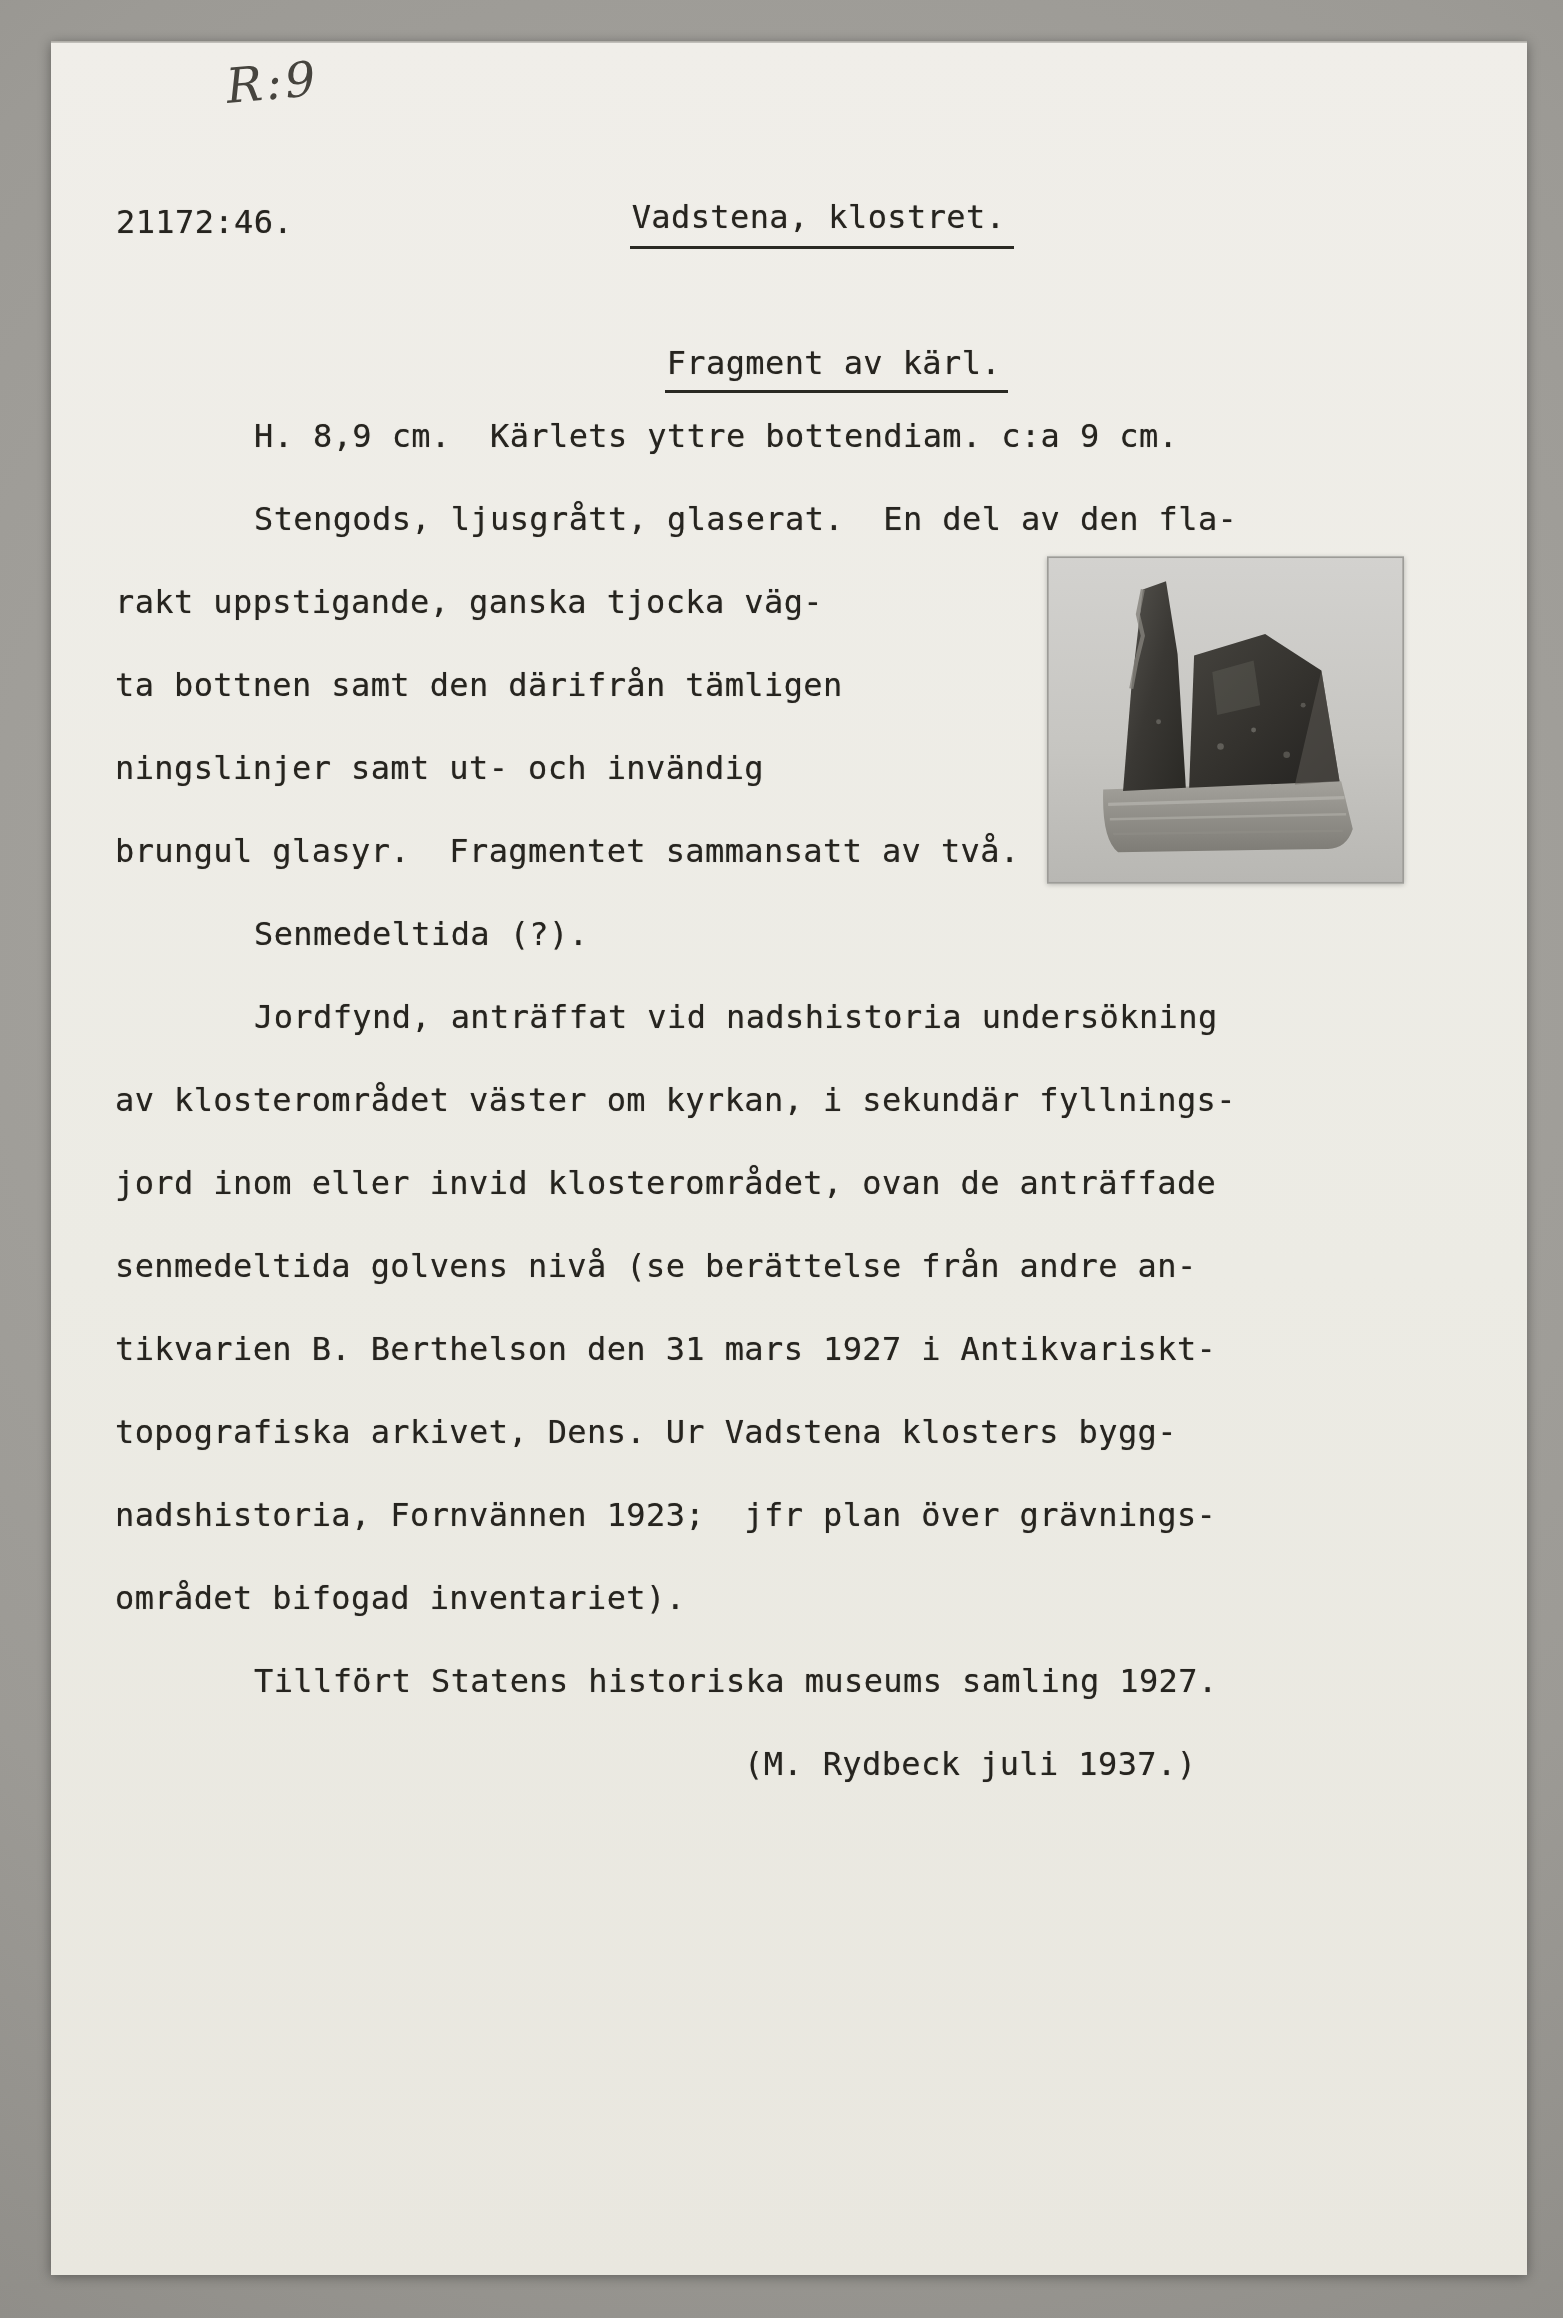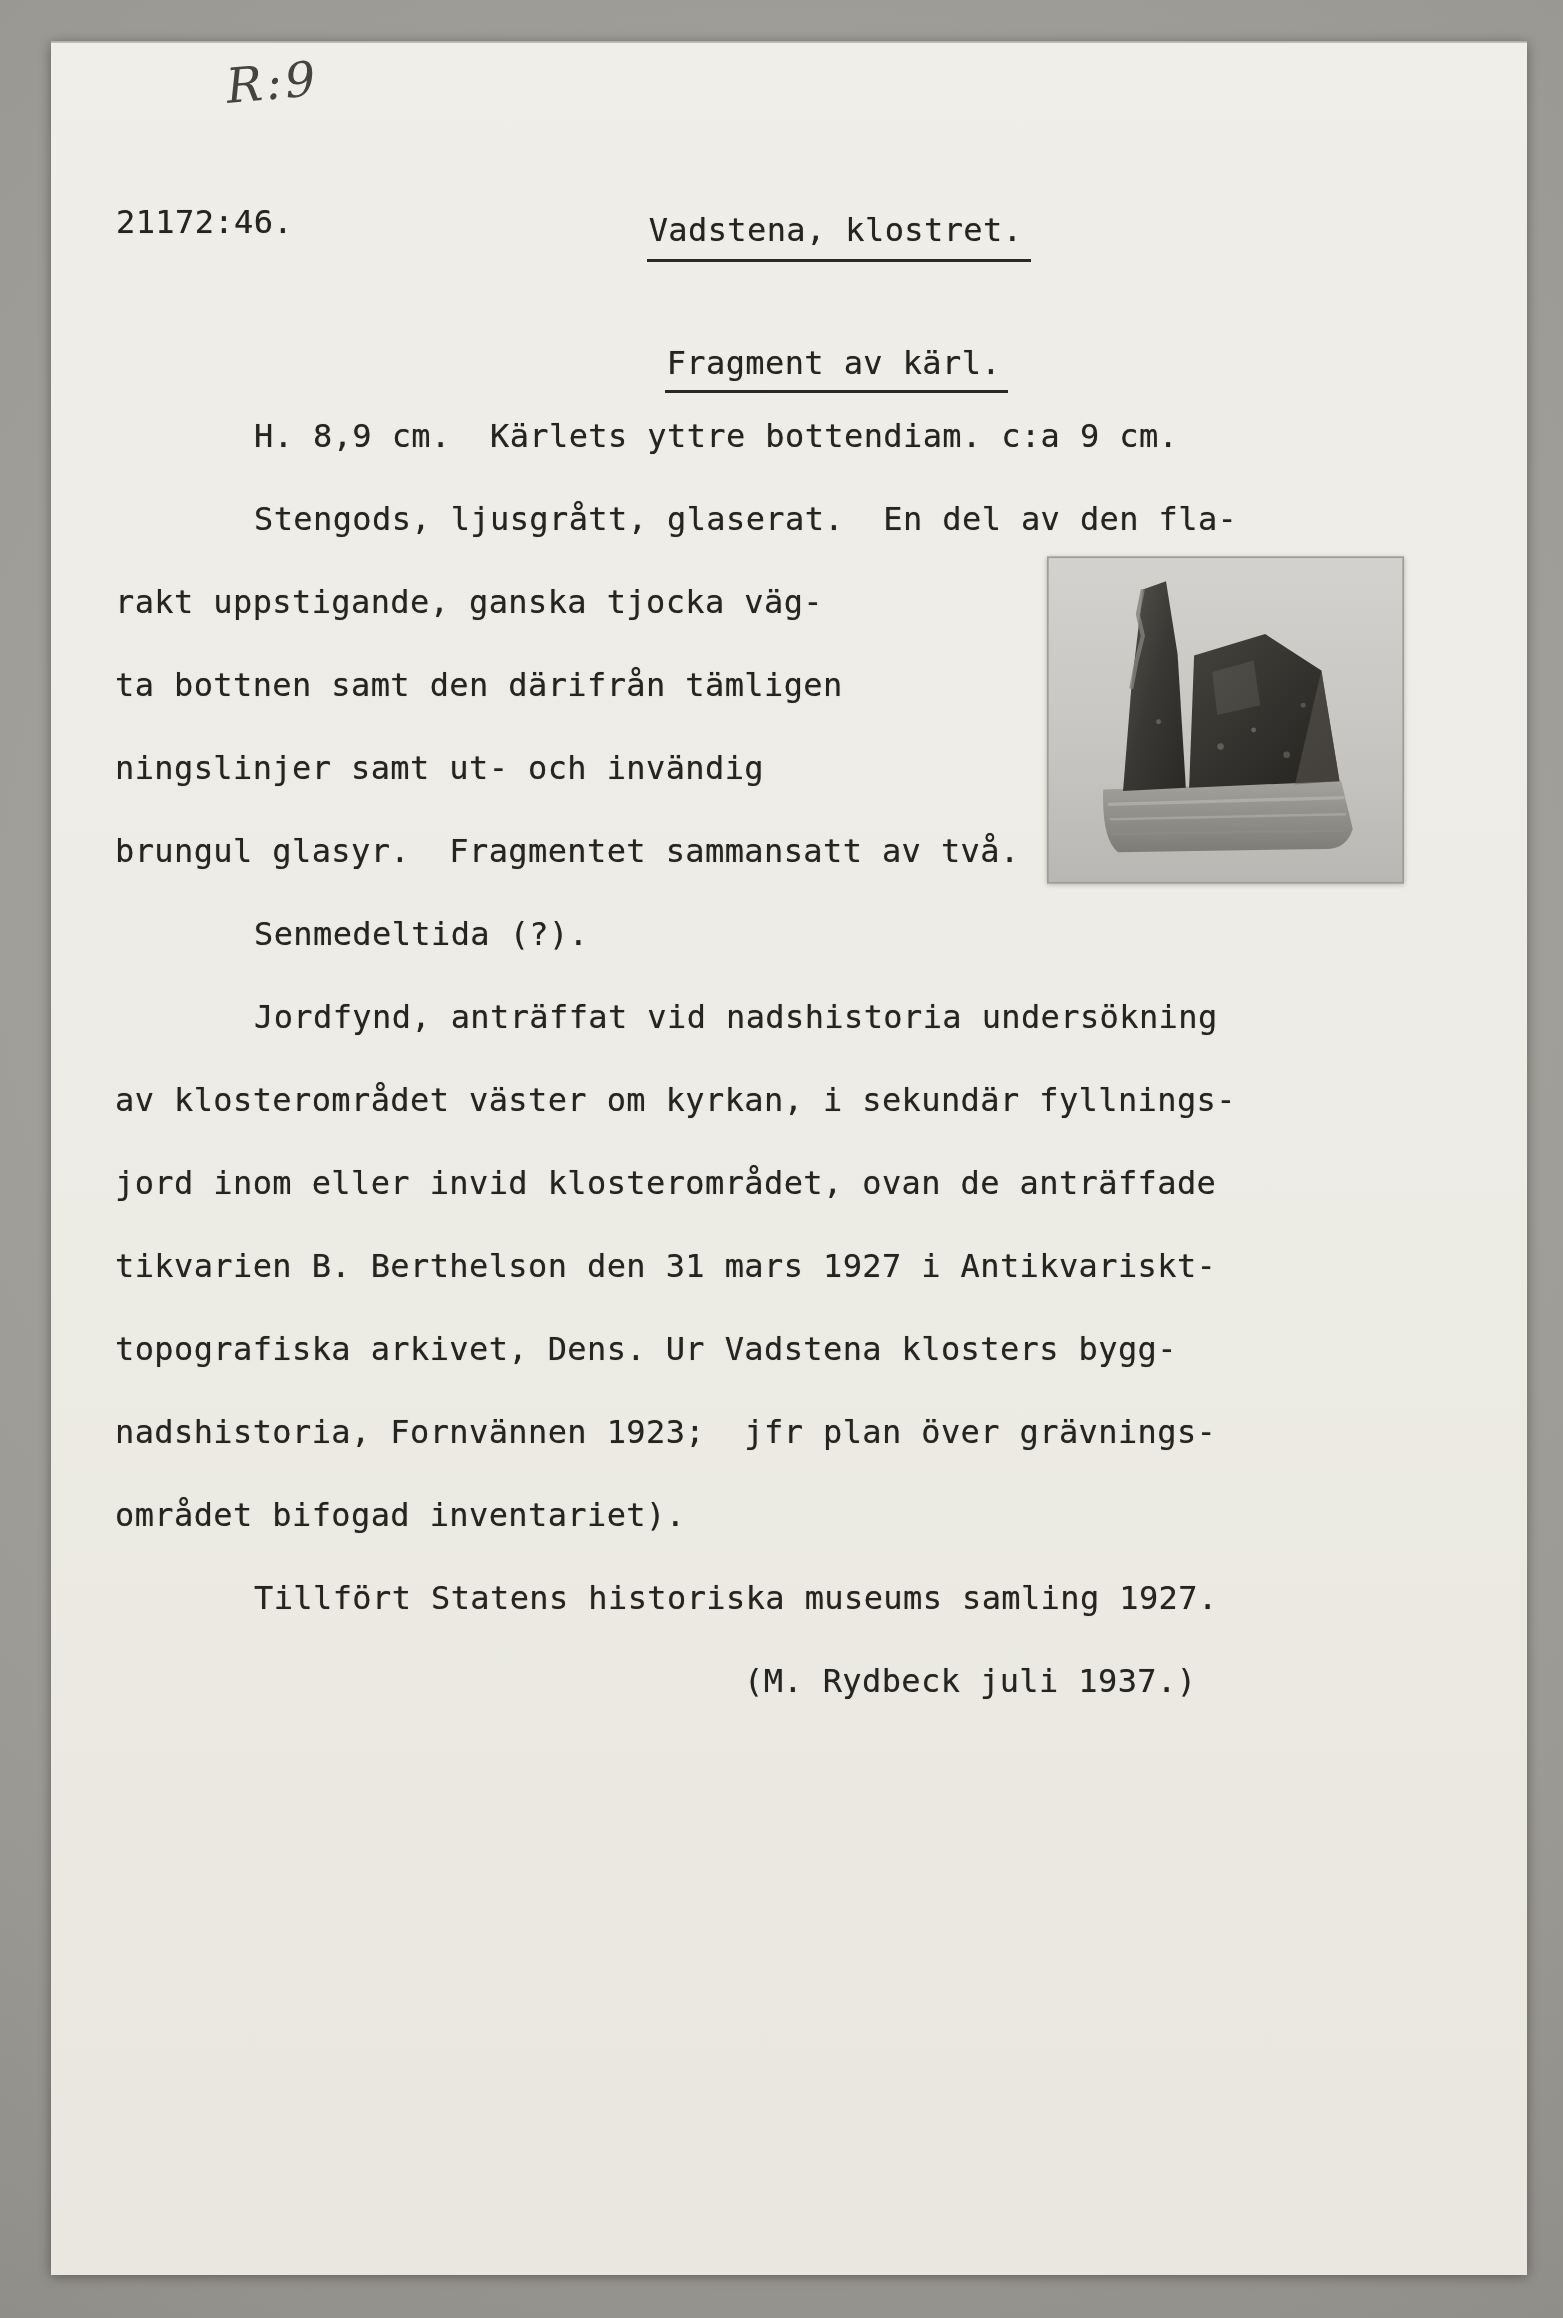--- a/index.html
+++ b/index.html
@@ -42,25 +42,24 @@
     transform: rotate(-5deg);
     letter-spacing: 3.3px;
   }
   .catalog {
     position: absolute;
     left: 65px;
     top: 162px;
   }
   .title {
     position: absolute;
-    left: 596px;
+    left: 579px;
     top: 157px;
     border-bottom: 3.3px solid #2a2923;
     padding: 0 8.3px 10px 1.7px;
-    margin-top: 13px;
   }
   .subtitle {
     position: absolute;
     left: 614px;
     top: 283px;
     border-bottom: 3.3px solid #2a2923;
     padding: 0 6.6px 8.3px 1.7px;
     margin-top: 20px;
   }
   .body-text {
@@ -103,20 +102,21 @@
     <div class="line indent">H. 8,9 cm.  Kärlets yttre bottendiam. c:a 9 cm.</div>
     <div class="line indent">Stengods, ljusgrått, glaserat.  En del av den fla-</div>
     <div class="line">rakt uppstigande, ganska tjocka väg-</div>
     <div class="line">ta bottnen samt den därifrån tämligen</div>
     <div class="line">ningslinjer samt ut- och invändig</div>
     <div class="line">brungul glasyr.  Fragmentet sammansatt av två.</div>
     <div class="line indent">Senmedeltida (?).</div>
     <div class="line indent">Jordfynd, anträffat vid nadshistoria undersökning</div>
     <div class="line">av klosterområdet väster om kyrkan, i sekundär fyllnings-</div>
     <div class="line">jord inom eller invid klosterområdet, ovan de anträffade</div>
+    <div class="line">senmedeltida golvens nivå (se berättelse från andre an-</div>
     <div class="line">tikvarien B. Berthelson den 31 mars 1927 i Antikvariskt-</div>
     <div class="line">topografiska arkivet, Dens. Ur Vadstena klosters bygg-</div>
     <div class="line">nadshistoria, Fornvännen 1923;  jfr plan över grävnings-</div>
     <div class="line">området bifogad inventariet).</div>
     <div class="line indent">Tillfört Statens historiska museums samling 1927.</div>
     <div class="line sig">(M. Rydbeck juli 1937.)</div>
   </div>
 
   <div class="photo">
     <svg width="357" height="328" viewBox="0 0 432 396" xmlns="http://www.w3.org/2000/svg">

